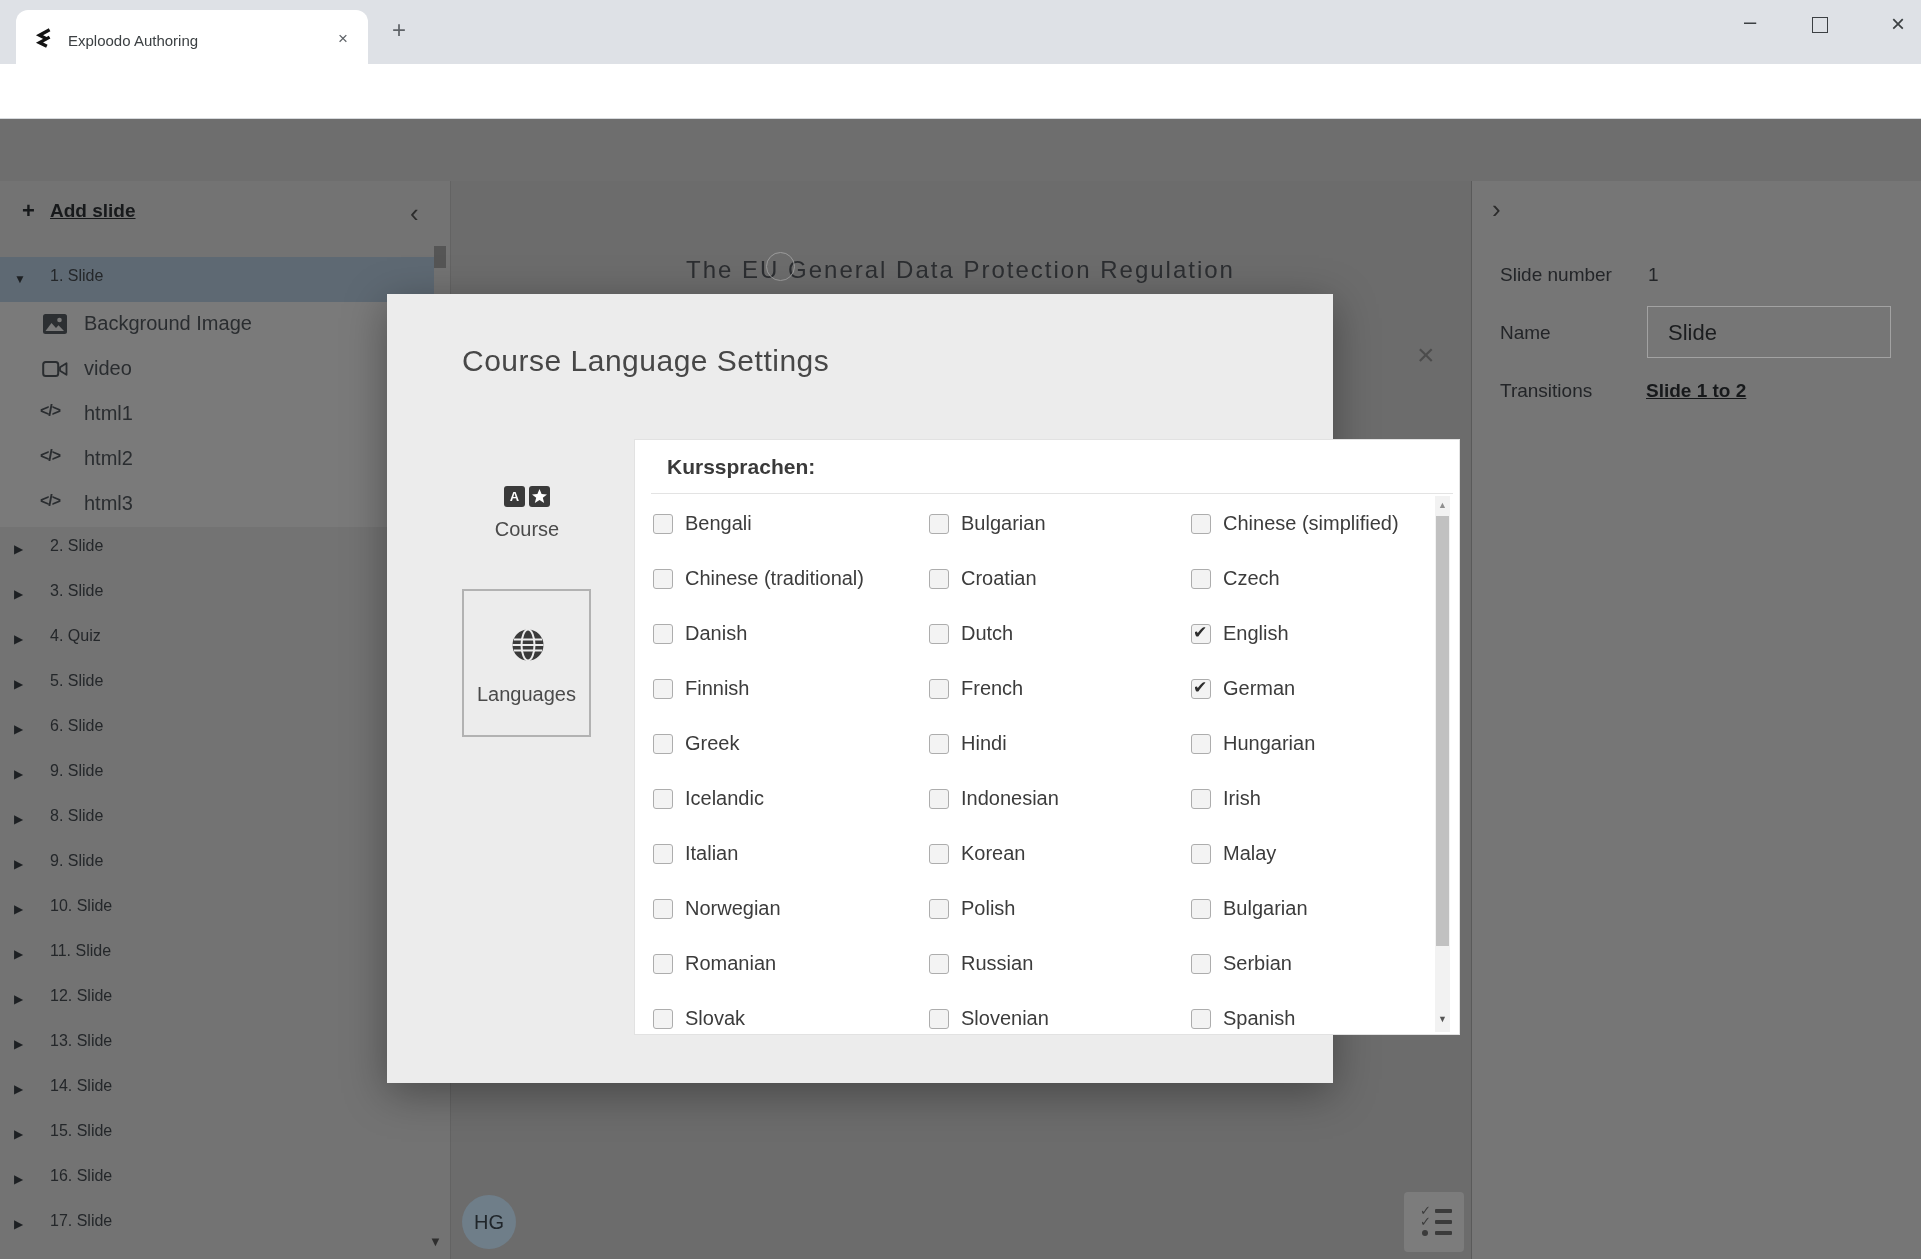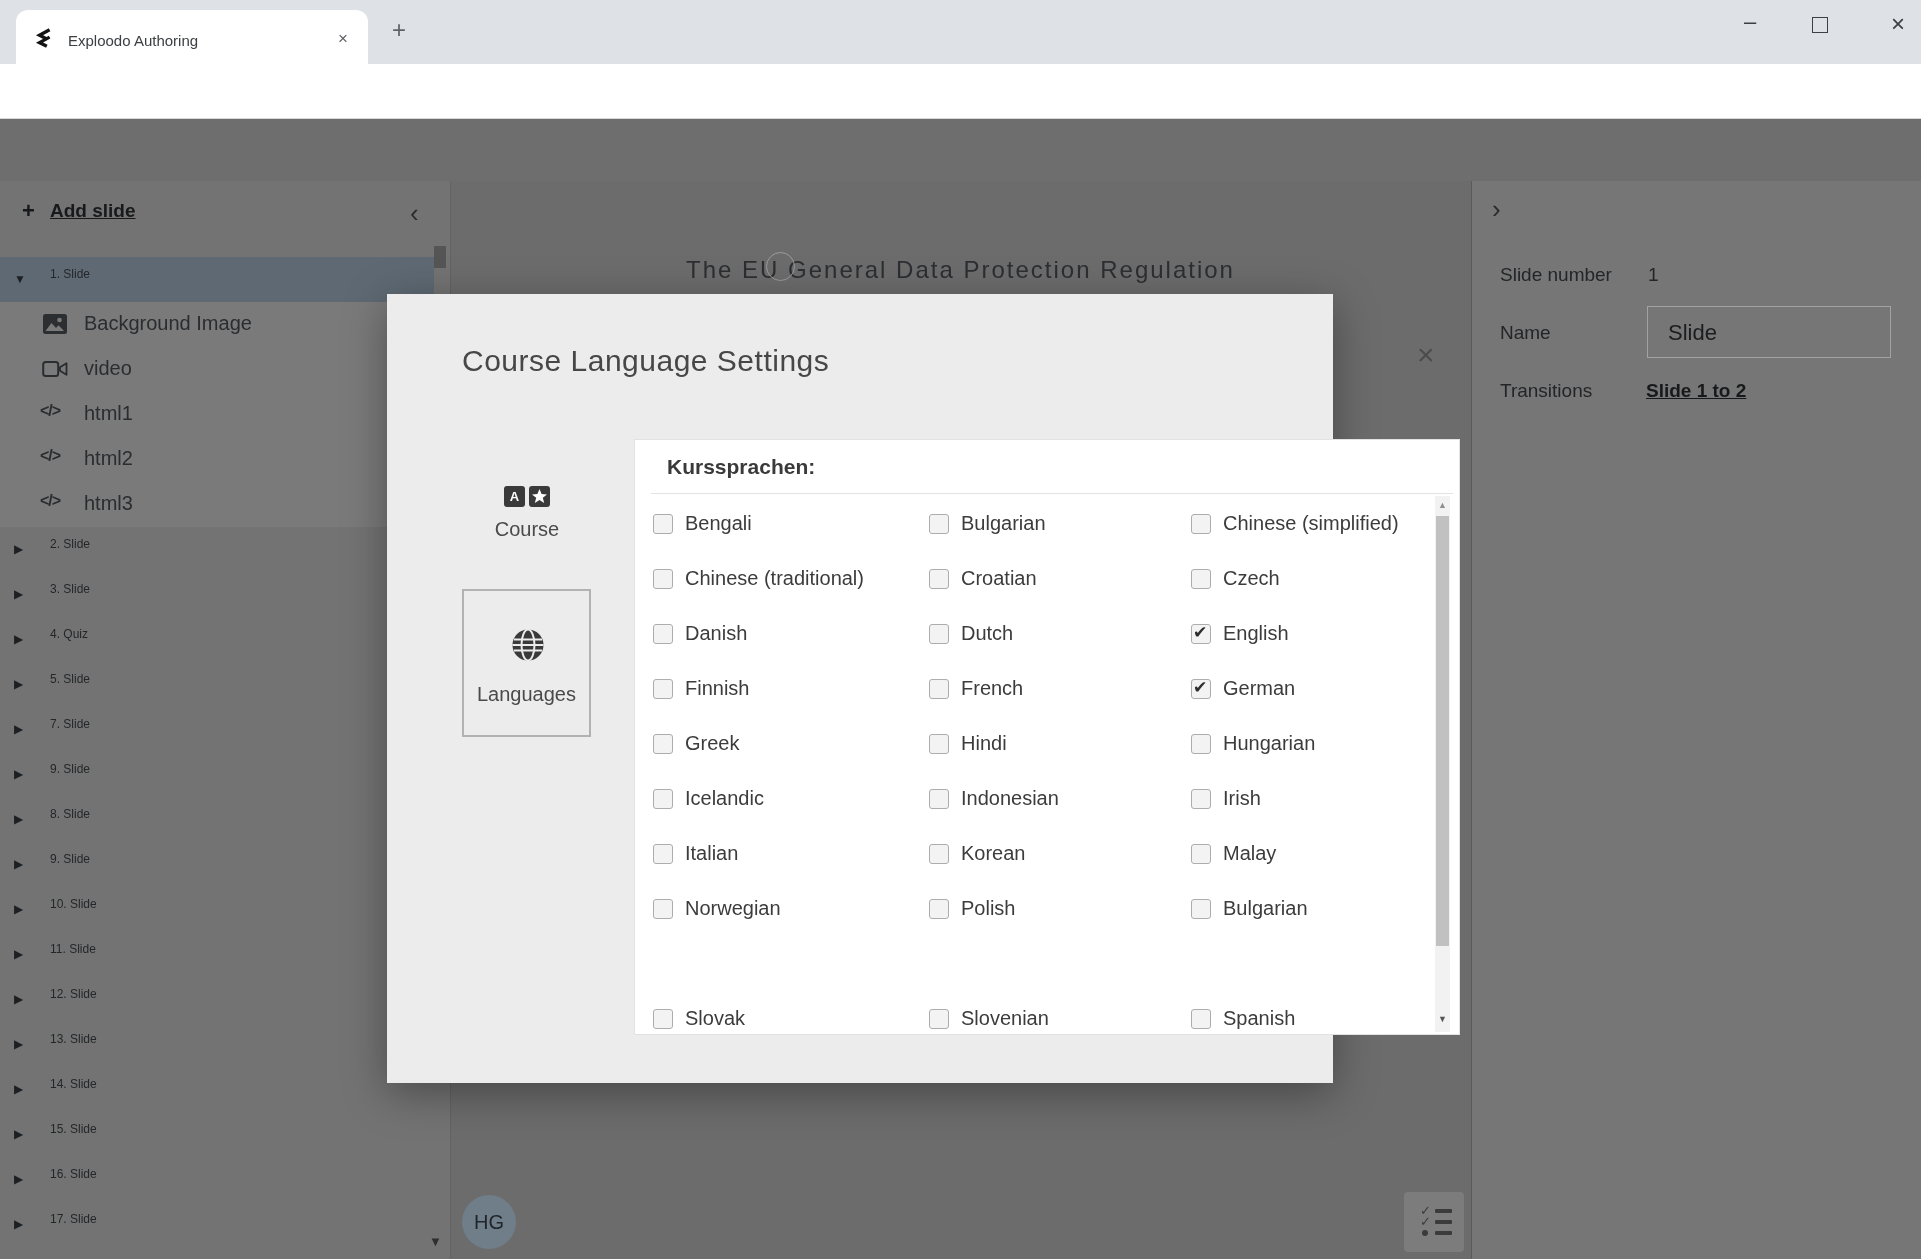--- a/index.html
+++ b/index.html
@@ -47,21 +47,21 @@
   
   .sidebar{left:0;top:181px;width:451px;height:1078px;background:#737373;border-right:1px solid #636363;box-sizing:border-box;}
   .addslide{left:22px;top:197px;height:32px;}
   .addslide .plus{position:absolute;left:0;top:1px;font-size:22px;font-weight:bold;color:#17191b;}
   .addslide .lbl{position:absolute;left:28px;top:3px;font-size:19px;font-weight:bold;color:#17191b;text-decoration:underline;white-space:nowrap;}
   .collapse{left:410px;top:198px;font-size:26px;color:#2c2c2c;font-weight:300;}
   .sthumb{left:434px;top:246px;width:12px;height:22px;background:#555;}
   .sdown{left:429px;top:1234px;font-size:13px;color:#2e2e2e;}
   .srow{left:0;width:434px;height:45px;}
   .srow .caret{position:absolute;left:14px;top:15px;font-size:12px;color:#1d2023;}
-  .srow .slbl{position:absolute;left:50px;top:10px;font-size:12px;color:#24272a;white-space:nowrap;}
+  .srow .slbl{position:absolute;left:50px;top:10px;font-size:16px;color:#24272a;white-space:nowrap;}
   .srow.sel{background:#5e6973;}
   .crow{left:0;width:434px;height:45px;background:#7a7a7a;}
   .crow .cicon{position:absolute;left:42px;top:10px;width:26px;height:24px;}
   .crow .codeico{position:absolute;left:40px;top:10px;font-size:16px;font-weight:bold;color:#2a2d30;letter-spacing:-1px;}
   .crow .clbl{position:absolute;left:84px;top:10px;font-size:20px;color:#2a2d30;white-space:nowrap;}
   
   .avatar{left:462px;top:1195px;width:54px;height:54px;border-radius:50%;background:#6f7e89;text-align:center;line-height:54px;font-size:20px;color:#20262b;}
   .listbtn{left:1404px;top:1192px;width:60px;height:60px;background:#7c7c7c;border-radius:4px;}
   .listico{left:16px;top:13px;}
   .lrow{display:flex;align-items:center;gap:4px;height:11px;}
@@ -218,21 +218,21 @@
 <div class="abs srow" style="top:617px">
     <span class="caret">▶</span>
     <span class="slbl">4. Quiz</span>
   </div>
 <div class="abs srow" style="top:662px">
     <span class="caret">▶</span>
     <span class="slbl">5. Slide</span>
   </div>
 <div class="abs srow" style="top:707px">
     <span class="caret">▶</span>
-    <span class="slbl">7. Slide</span>
+    <span class="slbl">6. Slide</span>
   </div>
 <div class="abs srow" style="top:752px">
     <span class="caret">▶</span>
     <span class="slbl">9. Slide</span>
   </div>
 <div class="abs srow" style="top:797px">
     <span class="caret">▶</span>
     <span class="slbl">8. Slide</span>
   </div>
 <div class="abs srow" style="top:842px">
@@ -442,20 +442,34 @@
           </div>
         <div class="cell c1">
             <span class="cb"></span>
             <span class="cl">Polish</span>
           </div>
         <div class="cell c2">
             <span class="cb"></span>
             <span class="cl">Bulgarian</span>
           </div>
       </div>
+      <div class="lrow2" style="top:453px">
+        <div class="cell c0">
+            <span class="cb"></span>
+            <span class="cl">Romanian</span>
+          </div>
+        <div class="cell c1">
+            <span class="cb"></span>
+            <span class="cl">Russian</span>
+          </div>
+        <div class="cell c2">
+            <span class="cb"></span>
+            <span class="cl">Serbian</span>
+          </div>
+      </div>
       <div class="lrow2" style="top:508px">
         <div class="cell c0">
             <span class="cb"></span>
             <span class="cl">Slovak</span>
           </div>
         <div class="cell c1">
             <span class="cb"></span>
             <span class="cl">Slovenian</span>
           </div>
         <div class="cell c2">

